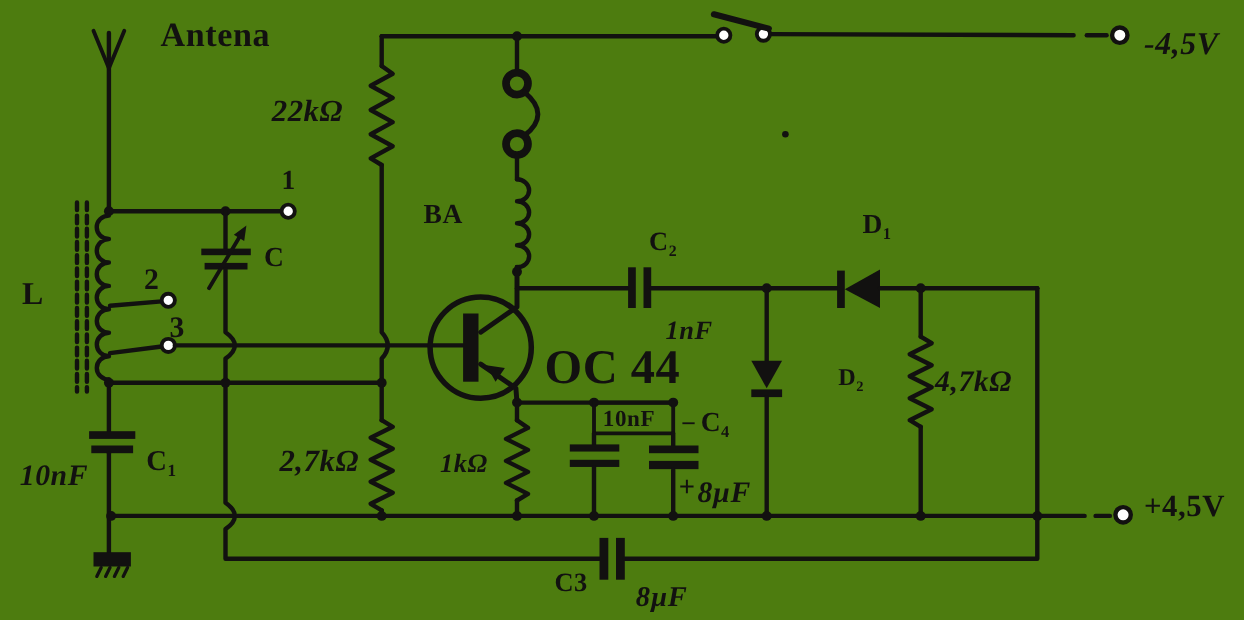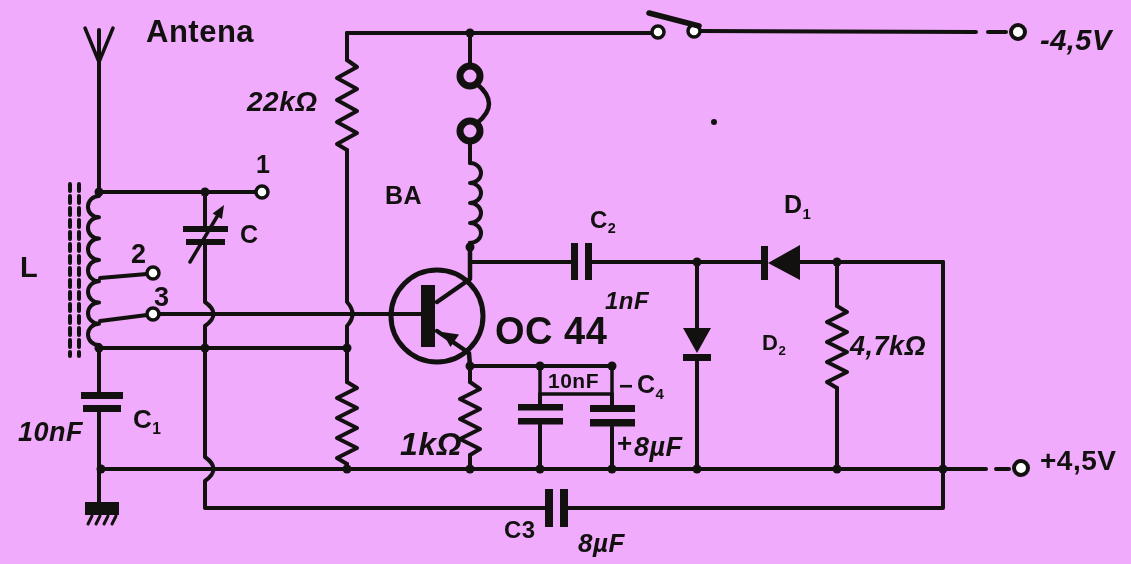--- a/index.html
+++ b/index.html
@@ -1,17 +1,17 @@
 <!DOCTYPE html>
 <html><head>
 <meta charset="utf-8">
 <style>
   html,body{margin:0;padding:0;background:#ffffff;}
-  .stage{position:relative;width:1131px;height:564px;background:#f0abfc;overflow:hidden;
-         font-family:Liberation Sans, sans-serif;color:#121110;}
+  .stage{position:relative;width:1131px;height:564px;background:#4d7c0f;overflow:hidden;
+         font-family:Liberation Serif, serif;color:#121110;}
   .stage svg{position:absolute;left:0;top:0;}
   .lbl{position:absolute;font-weight:bold;white-space:nowrap;line-height:1;letter-spacing:0.5px;}
   .it{font-style:italic;margin-top:12px;}
   .sub{font-size:0.60em;font-weight:bold;vertical-align:-0.38em;}
 </style>
 </head>
 <body>
 
 <div class="stage">
 
@@ -189,27 +189,28 @@
 <div class="lbl" style="left:146px;top:16px;font-size:31px;">Antena</div>
 <div class="lbl it" style="left:247px;top:76px;font-size:28px;">22kΩ</div>
 <div class="lbl" style="left:256px;top:152px;font-size:25px;">1</div>
 <div class="lbl" style="left:385px;top:183px;font-size:25px;text-align:right;">BA</div>
 <div class="lbl" style="left:240px;top:222px;font-size:25px;">C</div>
 <div class="lbl" style="left:131px;top:241px;font-size:27px;">2</div>
 <div class="lbl" style="left:20px;top:253px;font-size:29px;">L</div>
 <div class="lbl" style="left:154px;top:284px;font-size:27px;">3</div>
 <div class="lbl" style="left:590px;top:208px;font-size:24px;"><span>C</span><span class="sub">2</span></div>
 <div class="lbl" style="left:784px;top:192px;font-size:25px;"><span>D</span><span class="sub">1</span></div>
-<div class="lbl" style="left:495px;top:312px;font-size:38px;">OC 44</div>
+<div class="lbl" style="left:495px;top:312px;font-size:44px;">OC 44</div>
 <div class="lbl it" style="left:605px;top:277px;font-size:24px;text-align:center;">1nF</div>
 <div class="lbl" style="left:762px;top:332px;font-size:22px;"><span>D</span><span class="sub">2</span></div>
 <div class="lbl it" style="left:850px;top:321px;font-size:27px;">4,7kΩ</div>
 <div class="lbl it" style="left:18px;top:407px;font-size:27px;">10nF</div>
 <div class="lbl" style="left:133px;top:406px;font-size:26px;"><span>C</span><span class="sub">1</span></div>
-<div class="lbl it" style="left:400px;top:416px;font-size:32px;text-align:center;">1kΩ</div>
+<div class="lbl it" style="left:254px;top:394px;font-size:28px;">2,7kΩ</div>
+<div class="lbl it" style="left:400px;top:398px;font-size:24px;text-align:center;">1kΩ</div>
 <div class="lbl" style="left:548px;top:370px;font-size:21px;">10nF</div>
 <div class="lbl" style="left:619px;top:374px;font-size:24px;">−</div>
 <div class="lbl" style="left:637px;top:372px;font-size:25px;"><span>C</span><span class="sub">4</span></div>
 <div class="lbl" style="left:617px;top:430px;font-size:26px;">+</div>
 <div class="lbl it" style="left:634px;top:422px;font-size:27px;">8µF</div>
 <div class="lbl" style="left:504px;top:518px;font-size:24px;">C3</div>
 <div class="lbl it" style="left:578px;top:518px;font-size:26px;">8µF</div>
 <div class="lbl it" style="left:1040px;top:14px;font-size:29px;">-4,5V</div>
 <div class="lbl" style="left:1040px;top:447px;font-size:28px;">+4,5V</div>
 

